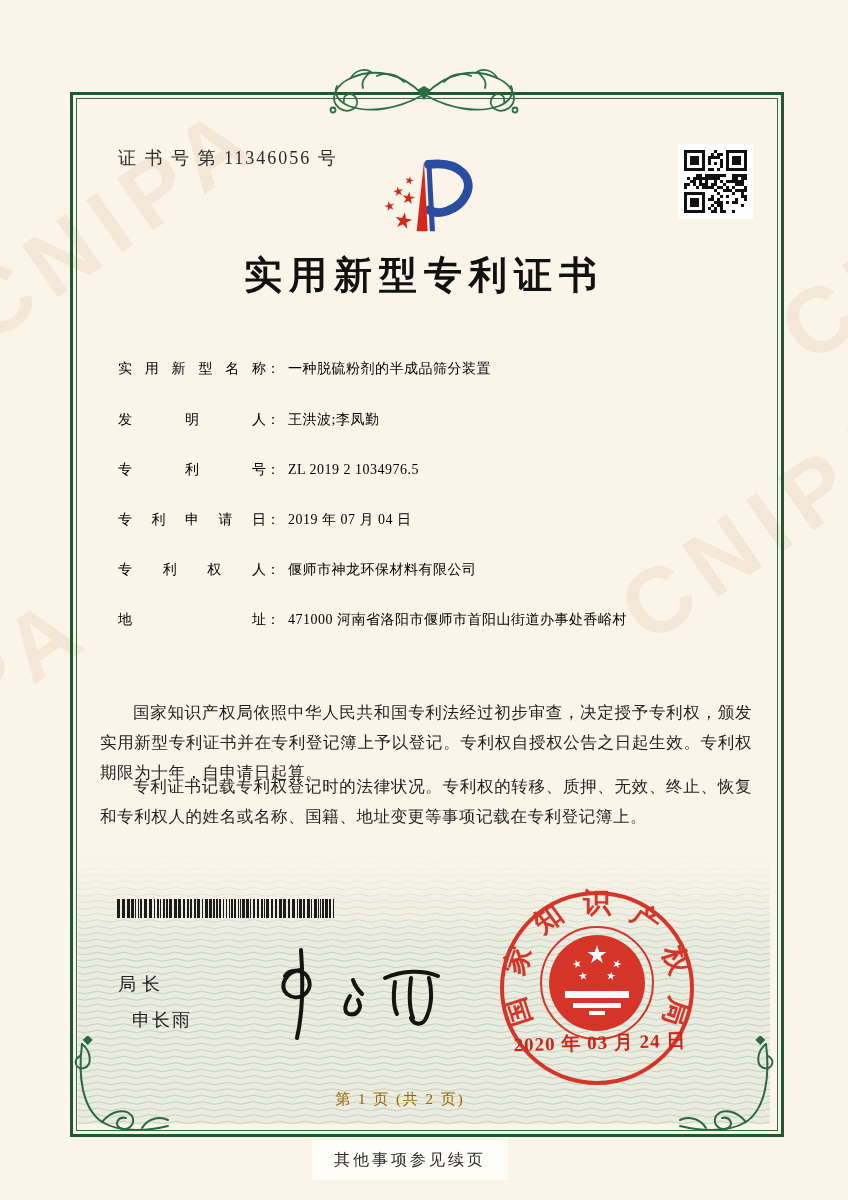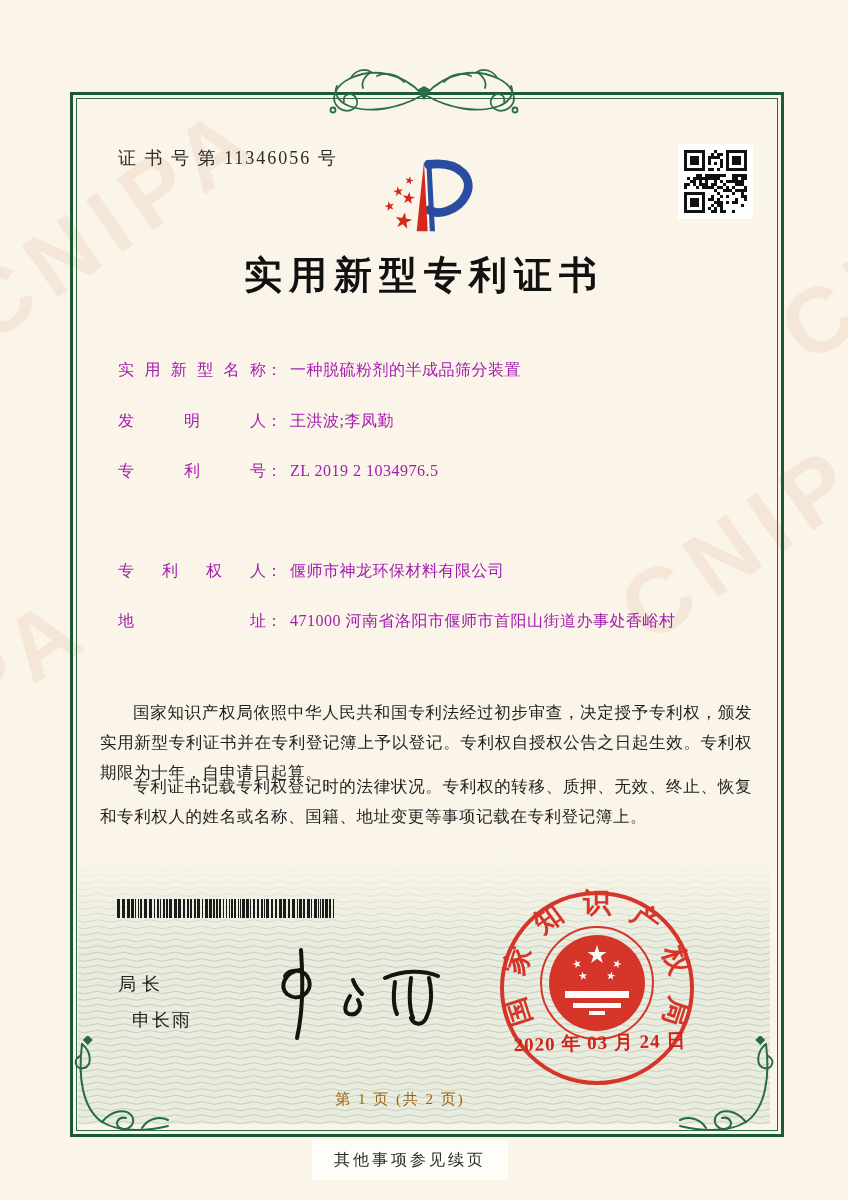--- a/index.html
+++ b/index.html
@@ -21,21 +21,21 @@
     border:3px solid #1c5a33;z-index:3;}
   .frame-inner{position:absolute;inset:3px;border:1px solid #2e6b45;}
   .ornament{position:absolute;z-index:4;}
   
   .content{position:absolute;inset:0;z-index:5;}
   .cert-no{position:absolute;left:118px;top:146px;font-size:18px;letter-spacing:2px;color:#2b2b2b;}
   .logo{position:absolute;left:358px;top:138px;}
   .qr{position:absolute;left:678px;top:144px;background:#fff;padding:6px;}
   .title{position:absolute;left:0;right:0;top:250px;text-align:center;
     font-size:38px;font-weight:bold;letter-spacing:7px;color:#111;}
-  .row{position:absolute;left:118px;font-size:16px;white-space:nowrap;color:#a21caf;font-family:Liberation Serif, serif;}
+  .row{position:absolute;left:118px;font-size:14px;white-space:nowrap;color:#000000;font-family:Liberation Serif, serif;}
   .lbl{display:inline-block;width:148px;text-align:justify;text-align-last:justify;vertical-align:bottom;}
   .lbl2{display:inline-block;width:88px;text-align:justify;text-align-last:justify;vertical-align:bottom;}
   .colon{display:inline-block;margin-right:8px;}
   .val{letter-spacing:0.5px;}
   .paras{position:absolute;left:100px;width:652px;font-size:16.5px;line-height:30px;
     letter-spacing:0.6px;color:#1f1f1f;text-align:justify;}
   .paras p{margin:0;text-indent:2em;}
   .barcode{position:absolute;left:117px;top:899px;}
   .sig-title{position:absolute;left:118px;top:972px;font-size:18px;letter-spacing:6px;}
   .sig-name{position:absolute;left:132px;top:1008px;font-size:18px;letter-spacing:2px;}
@@ -271,20 +271,23 @@
 
     <div class="row" style="top:360px">
       <span class="lbl">实用新型名称</span><span class="colon">：</span><span class="val">一种脱硫粉剂的半成品筛分装置</span>
     </div>
     <div class="row" style="top:411px">
       <span class="lbl">发明人</span><span class="colon">：</span><span class="val">王洪波;李凤勤</span>
     </div>
     <div class="row" style="top:461px">
       <span class="lbl">专利号</span><span class="colon">：</span><span class="val">ZL 2019 2 1034976.5</span>
     </div>
+    <div class="row" style="top:511px">
+      <span class="lbl">专利申请日</span><span class="colon">：</span><span class="val">2019 年 07 月 04 日</span>
+    </div>
     <div class="row" style="top:561px">
       <span class="lbl">专利权人</span><span class="colon">：</span><span class="val">偃师市神龙环保材料有限公司</span>
     </div>
     <div class="row" style="top:611px">
       <span class="lbl">地址</span><span class="colon">：</span><span class="val">471000 河南省洛阳市偃师市首阳山街道办事处香峪村</span>
     </div>
 
     <div class="paras" style="top:772px">
       <p>专利证书记载专利权登记时的法律状况。专利权的转移、质押、无效、终止、恢复和专利权人的姓名或名称、国籍、地址变更等事项记载在专利登记簿上。</p>
     </div>

